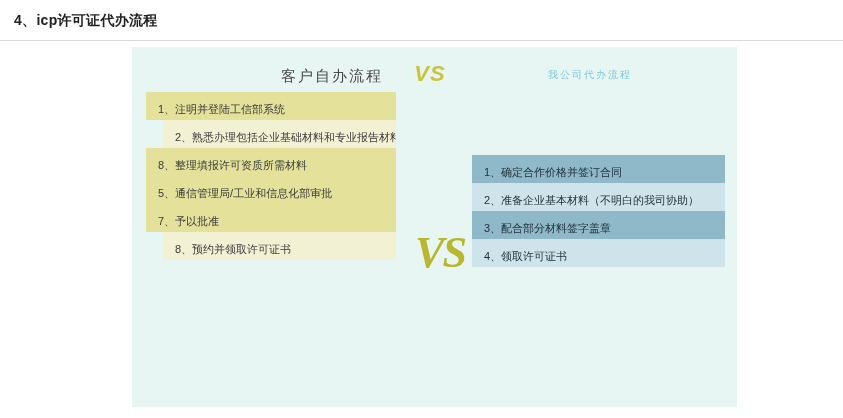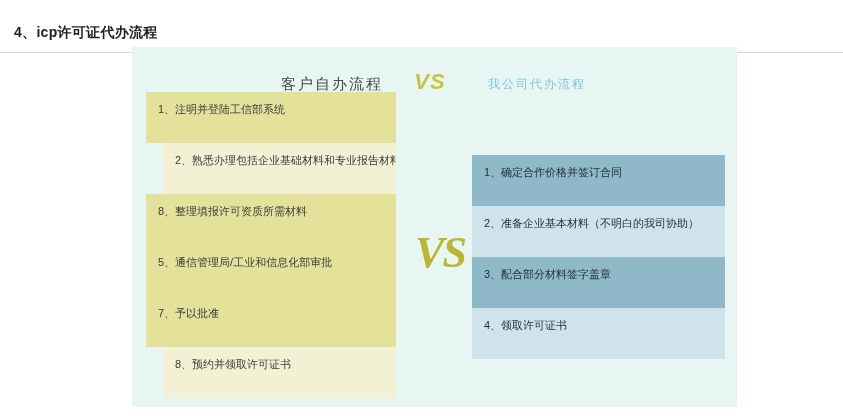--- a/index.html
+++ b/index.html
@@ -11,41 +11,41 @@
     width: 843px;
     height: 418px;
     font-family: "Liberation Sans", sans-serif;
     overflow: hidden;
     position: relative;
   }
   .page-title {
     font-size: 14px;
     font-weight: bold;
     color: #222222;
-    padding: 24px 0 0 14px;
+    padding: 12px 0 0 14px;
     letter-spacing: 0.3px;
   }
   .title-rule {
     margin: 10px 0 0 0;
     height: 1px;
     background: #d9d9d9;
     width: 843px;
   }
   .diagram {
     position: absolute;
     left: 132px;
     top: 47px;
     width: 605px;
     height: 360px;
     background: #e8f6f3;
   }
   .head-row {
     position: absolute;
     left: 0;
-    top: 16px;
+    top: 8px;
     width: 675px;
     height: 45px;
   }
   .head-left {
     position: absolute;
     left: 125px;
     top: 12px;
     width: 150px;
     text-align: center;
     font-size: 15px;
@@ -63,40 +63,40 @@
     font-weight: bold;
     color: #c8c53a;
     font-style: italic;
     letter-spacing: 1px;
   }
   .head-right {
     position: absolute;
     left: 310px;
     top: 13px;
     width: 190px;
-    text-align: center;
-    font-size: 12px;
+    text-align: right;
+    font-size: 10px;
     color: #7fc7d9;
     letter-spacing: 2px;
     font-family: "Liberation Serif", serif;
   }
   .col-left {
     position: absolute;
     left: 14px;
     top: 45px;
     width: 250px;
   }
   .col-right {
     position: absolute;
     left: 340px;
     top: 108px;
     width: 253px;
   }
   .step {
-    height: 51px;
+    height: 28px;
     line-height: 35px;
     font-size: 11px;
     color: #3c3c3c;
     padding-left: 12px;
     box-sizing: border-box;
     white-space: nowrap;
     overflow: hidden;
   }
   .step-left-a { background: #e3e19a; }
   .step-left-b { background: #f2f1d4; margin-left: 17px; }

